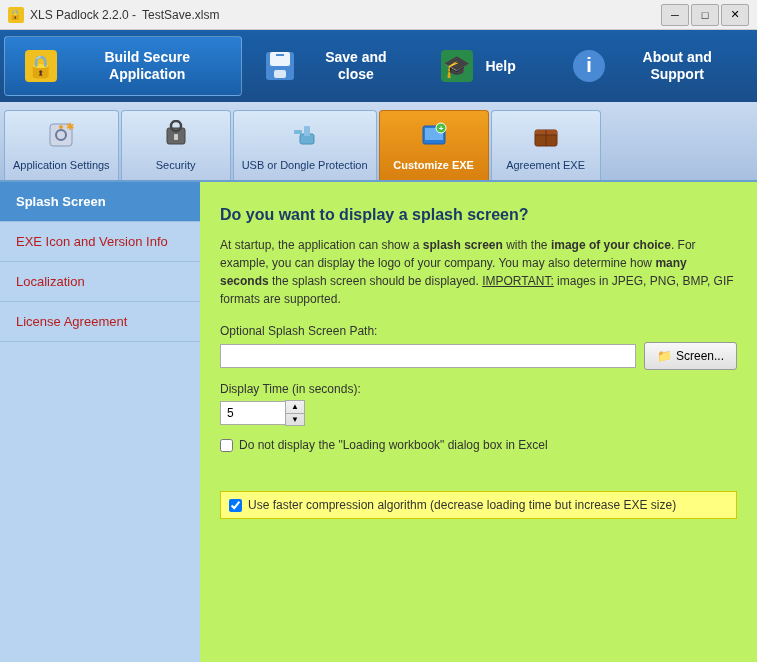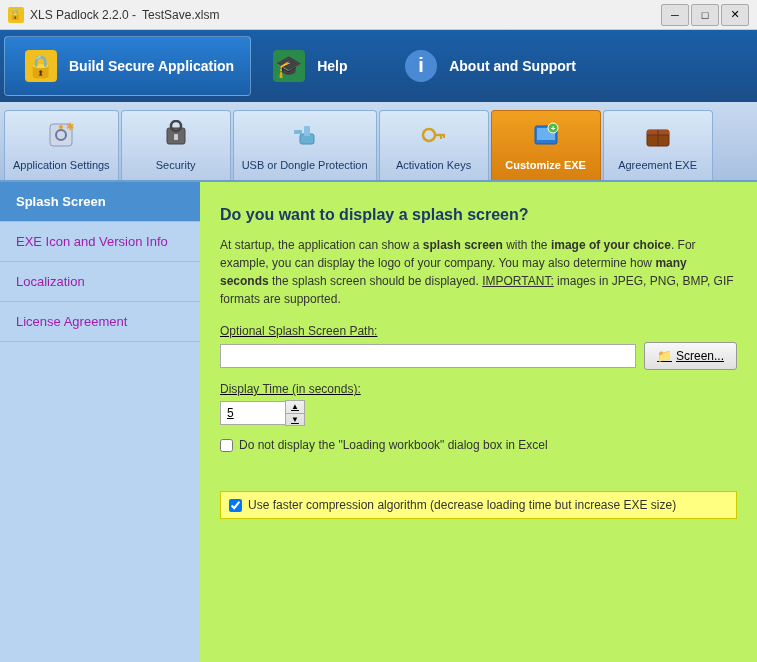--- a/index.html
+++ b/index.html
@@ -106,21 +106,21 @@
     
     .sidebar {
       width: 200px;
       background: #b8d4f0;
       padding: 0;
       flex-shrink: 0;
     }
     .sidebar-item {
       padding: 12px 16px;
       cursor: pointer;
-      color: #a21caf;
+      color: #b91c1c;
       font-size: 13px;
       border-bottom: 1px solid #a0c0e0;
     }
     .sidebar-item.active {
       background: #4a90d0;
       color: white;
       font-weight: bold;
     }
 
     
@@ -144,21 +144,21 @@
     }
     .content-desc strong { font-weight: bold; }
     .content-desc u { text-decoration: underline; margin-top: 6px; }
 
     .form-label {
       font-size: 12px;
       color: #333;
       margin-bottom: 4px;
       display: block;
     }
-    .form-row { margin-bottom: 12px; text-decoration: underline; }
+    .form-row { margin-bottom: 12px; }
     .path-row {
       display: flex;
       align-items: center;
       gap: 8px;
       margin-bottom: 12px;
     }
     .path-input {
       flex: 1;
       height: 24px;
       border: 1px solid #aaa;
@@ -256,20 +256,31 @@
   <div class="toolbar-btn highlight">
     <div class="btn-icon">
       <svg width="40" height="40" viewBox="0 0 40 40">
         <rect x="4" y="4" width="32" height="32" rx="4" fill="#f0c020"></rect>
         <text x="20" y="28" font-size="22" text-anchor="middle" fill="#c08010">🔒</text>
       </svg>
     </div>
     <div class="btn-label">Build Secure Application</div>
   </div>
 
+  <div class="toolbar-btn">
+    <div class="btn-icon">
+      <svg width="36" height="36" viewBox="0 0 36 36">
+        <rect x="4" y="4" width="28" height="28" rx="3" fill="#4a8ad4"></rect>
+        <rect x="8" y="4" width="20" height="14" rx="2" fill="white" opacity="0.9"></rect>
+        <rect x="12" y="22" width="12" height="8" rx="2" fill="white" opacity="0.8"></rect>
+        <rect x="14" y="6" width="8" height="2" fill="#4a8ad4"></rect>
+      </svg>
+    </div>
+    <div class="btn-label">Save and close</div>
+  </div>
 
   <div class="toolbar-btn">
     <div class="btn-icon">
       <svg width="36" height="36" viewBox="0 0 36 36">
         <rect x="2" y="2" width="32" height="32" rx="4" fill="#2a8a4a"></rect>
         <text x="18" y="26" font-size="22" text-anchor="middle" fill="white">🎓</text>
       </svg>
     </div>
     <div class="btn-label">Help</div>
   </div>
@@ -314,31 +325,20 @@
     <div class="tab-icon">
       <svg width="30" height="30" viewBox="0 0 30 30">
         <rect x="10" y="14" width="14" height="10" rx="2" fill="#6ab0d4" stroke="#4a90b4" stroke-width="1"></rect>
         <rect x="14" y="6" width="6" height="10" rx="1" fill="#8ac0e4"></rect>
         <rect x="4" y="10" width="8" height="4" rx="1" fill="#7ab8d8"></rect>
       </svg>
     </div>
     <span>USB or Dongle Protection</span>
   </div>
 
-  <div class="tab-item">
-    <div class="tab-icon">
-      <svg width="30" height="30" viewBox="0 0 30 30">
-        <circle cx="10" cy="15" r="6" fill="none" stroke="#d4a020" stroke-width="2.5"></circle>
-        <line x1="16" y1="15" x2="26" y2="15" stroke="#d4a020" stroke-width="2.5"></line>
-        <line x1="22" y1="15" x2="22" y2="19" stroke="#d4a020" stroke-width="2"></line>
-        <line x1="25" y1="15" x2="25" y2="18" stroke="#d4a020" stroke-width="2"></line>
-      </svg>
-    </div>
-    <span>Activation Keys</span>
-  </div>
 
   <div class="tab-item active">
     <div class="tab-icon">
       <svg width="30" height="30" viewBox="0 0 30 30">
         <rect x="4" y="6" width="22" height="18" rx="2" fill="#2a7ad4" stroke="#1a5ab4" stroke-width="1"></rect>
         <rect x="6" y="8" width="18" height="12" fill="#6aaff0"></rect>
         <circle cx="22" cy="8" r="5" fill="#4ac040" stroke="white" stroke-width="1"></circle>
         <text x="22" y="11" font-size="8" text-anchor="middle" fill="white">+</text>
       </svg>
     </div>

